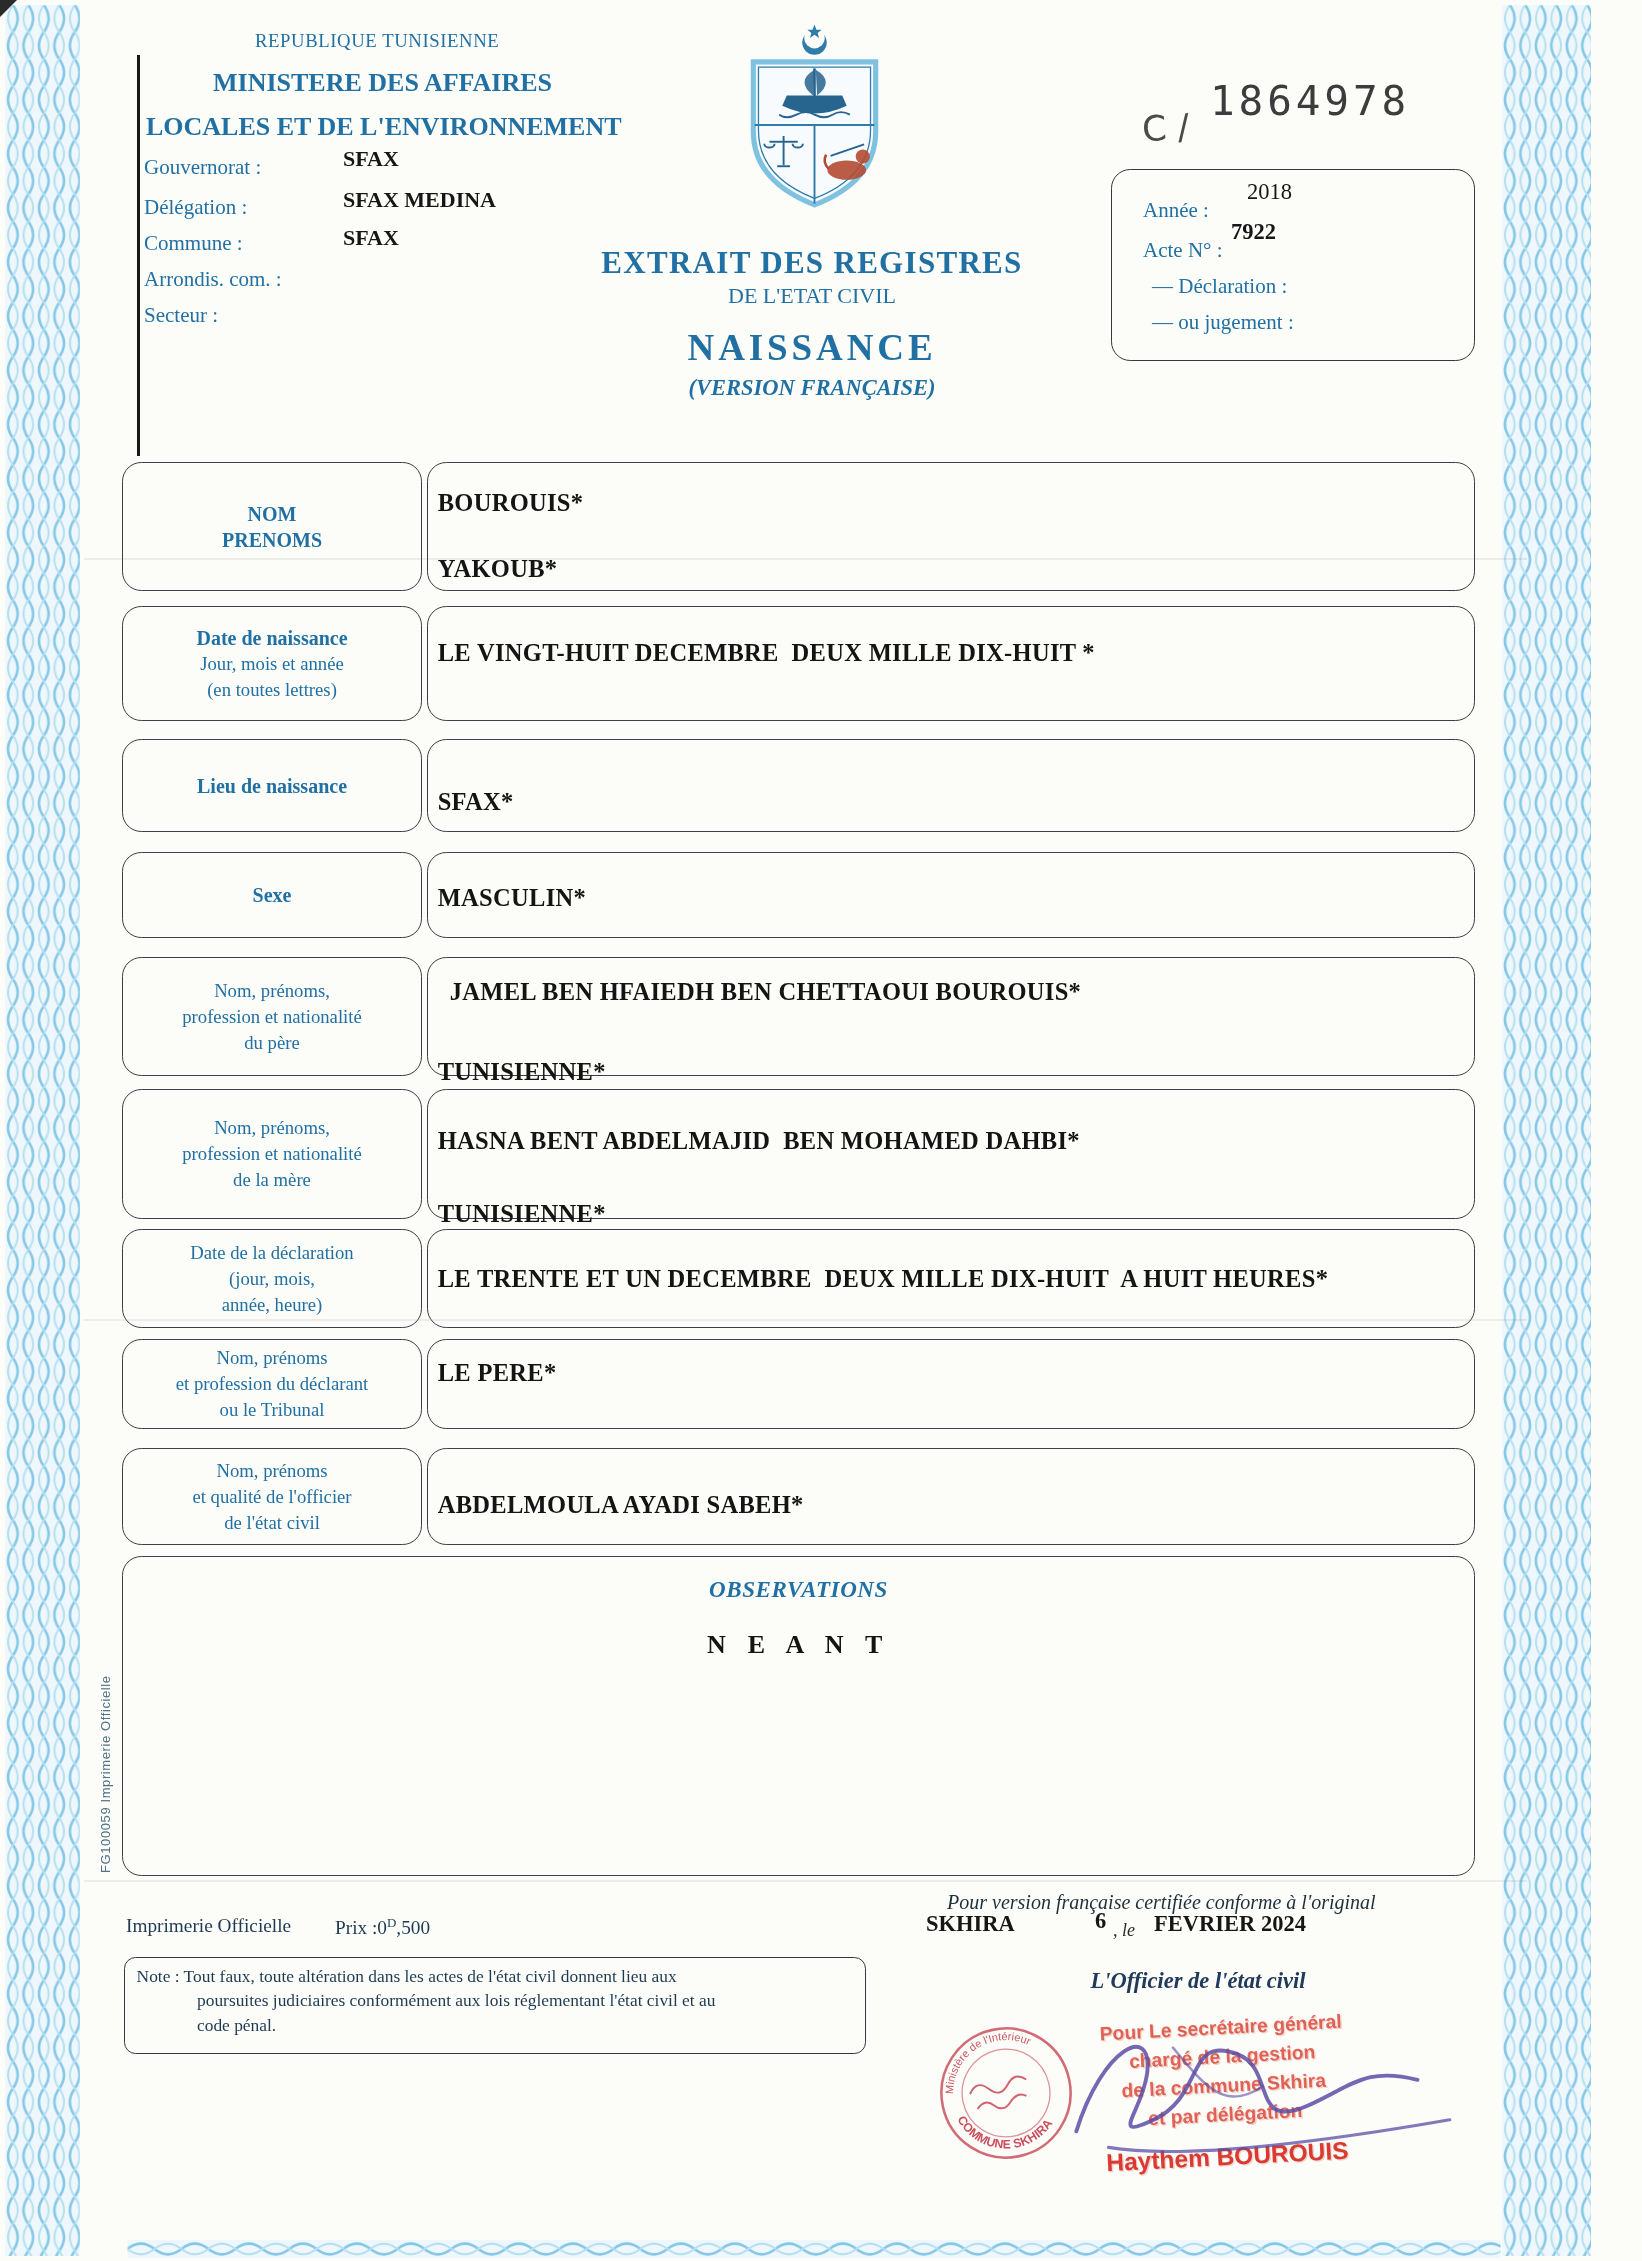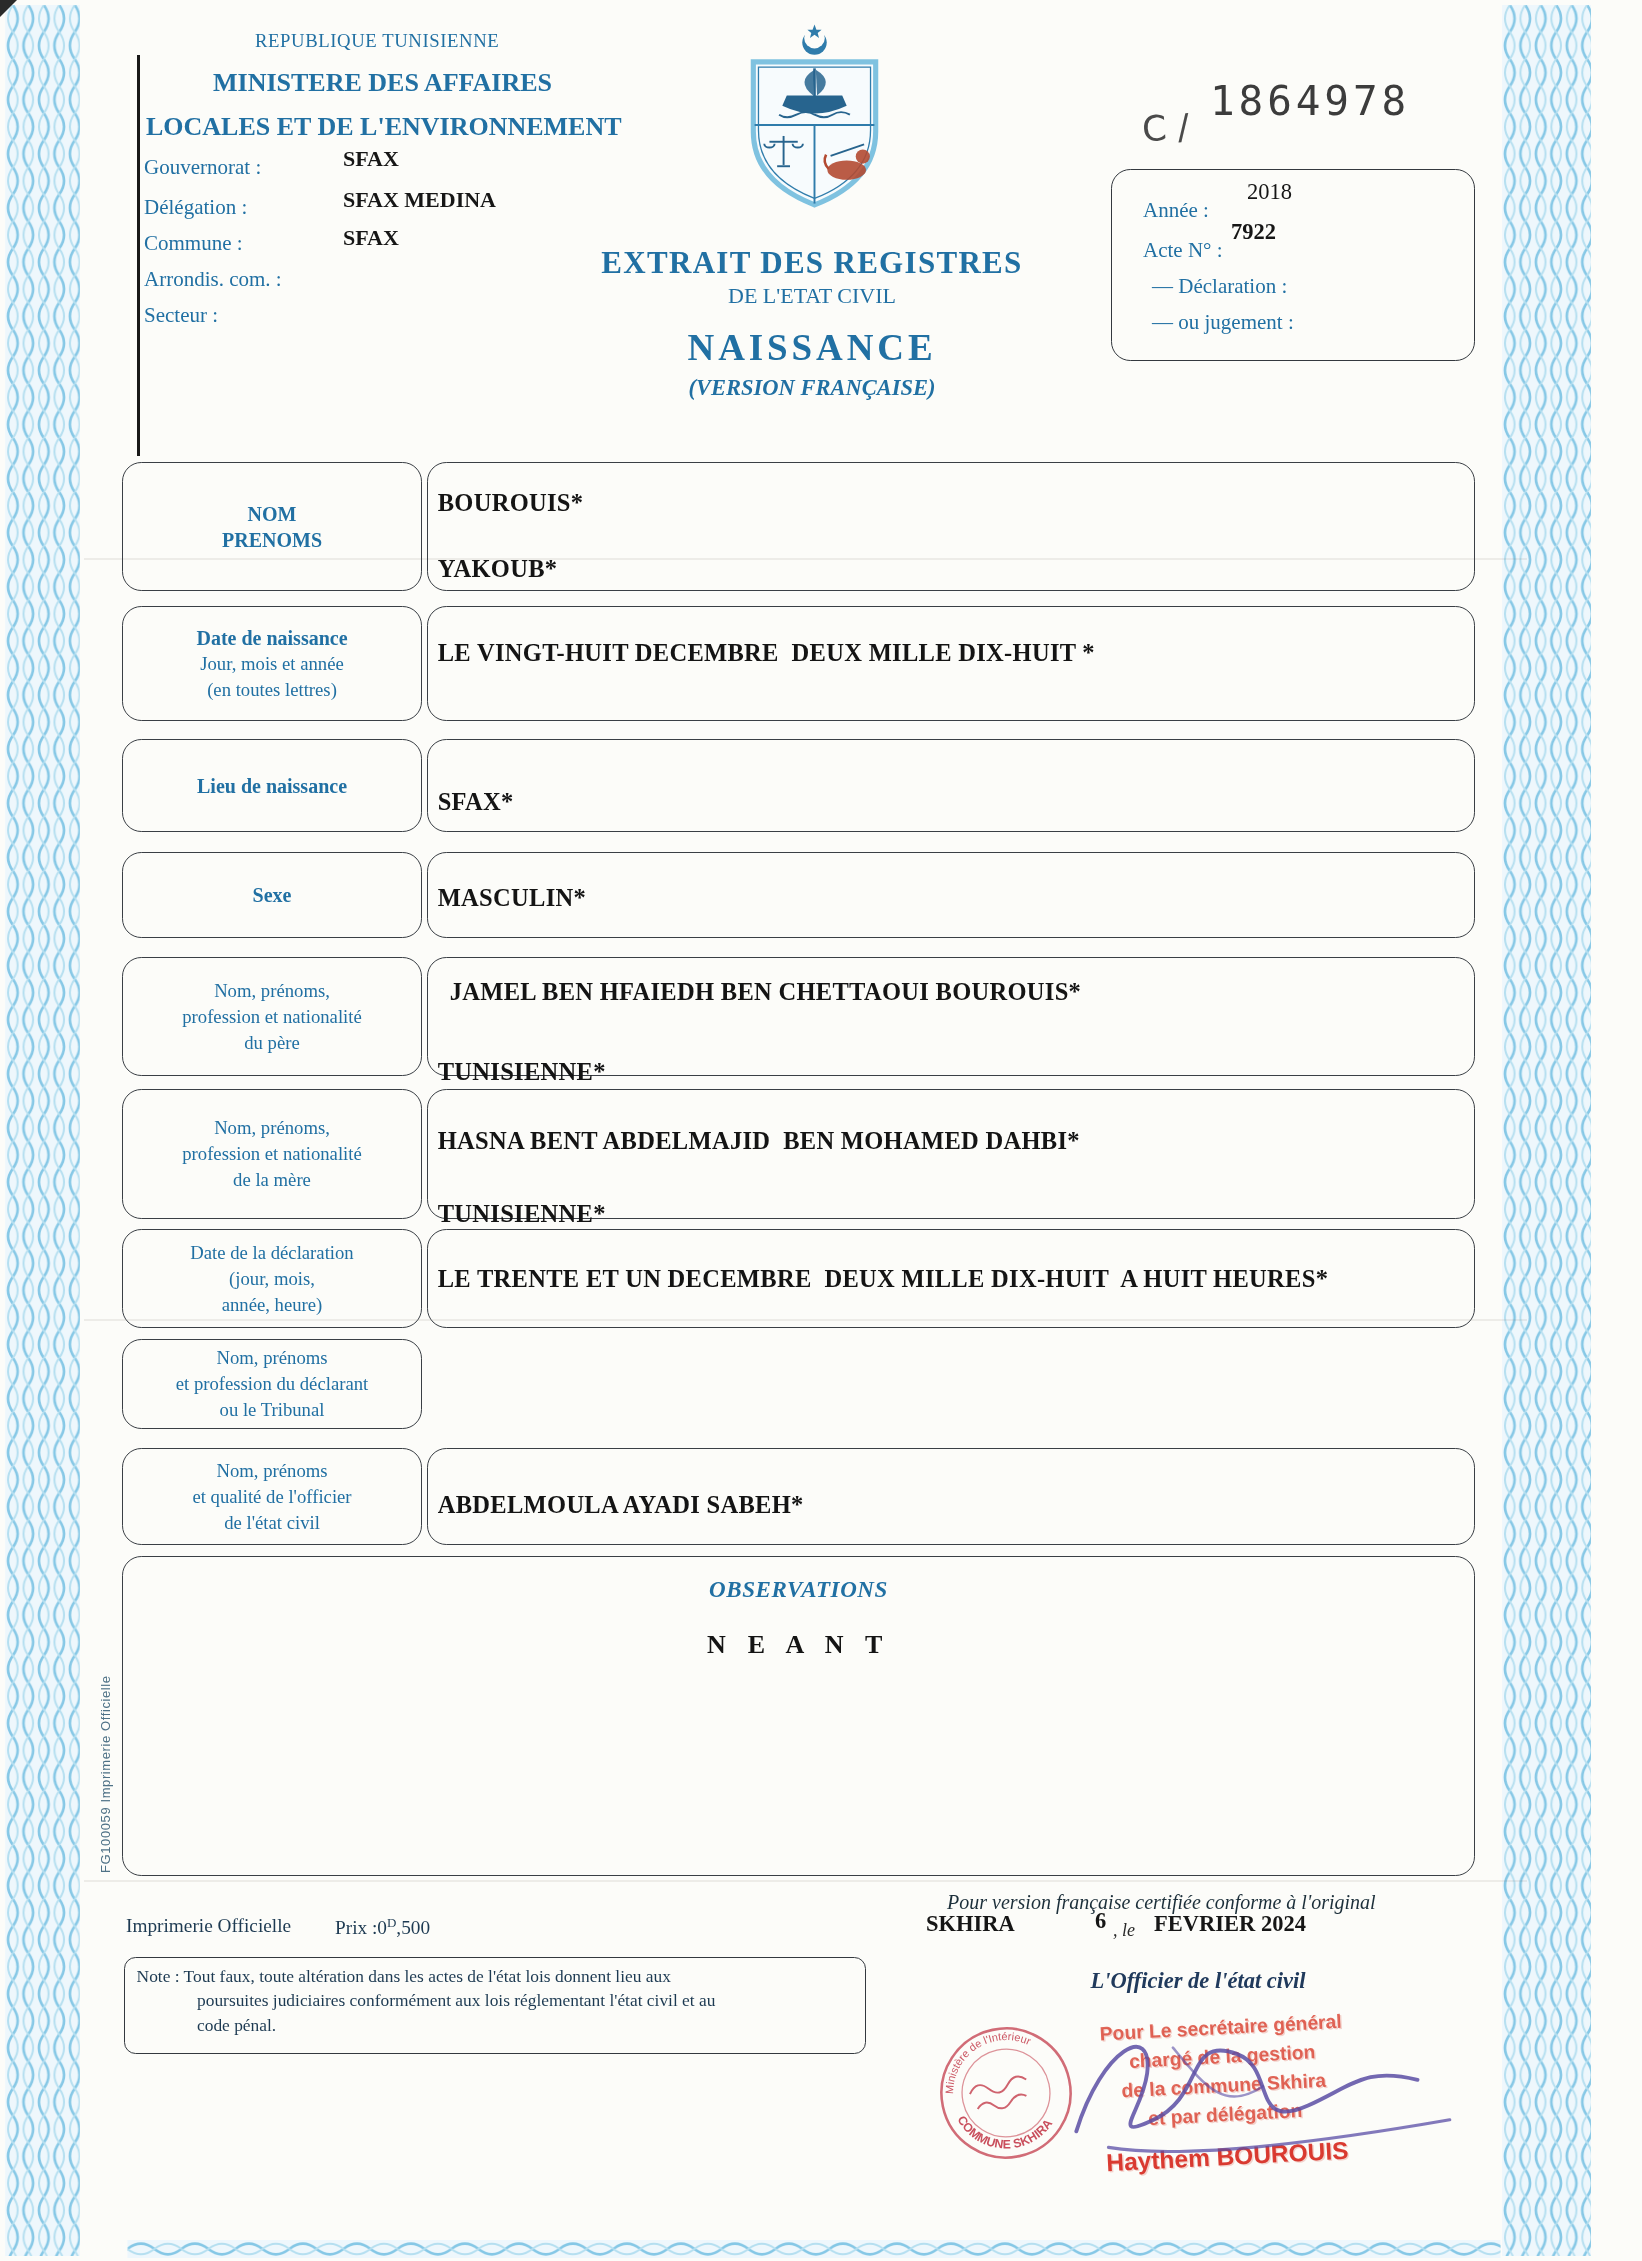--- a/index.html
+++ b/index.html
@@ -211,20 +211,23 @@
   </div>
   <div class="vbox" style="top:1229px; height:99px;">
     <span class="val" style="top:35px;">LE TRENTE ET UN DECEMBRE  DEUX MILLE DIX-HUIT  A HUIT HEURES*</span>
   </div>
 
   <div class="lbox" style="top:1339px; height:90px;">
     <span>Nom, prénoms</span>
     <span>et profession du déclarant</span>
     <span>ou le Tribunal</span>
   </div>
+  <div class="vbox" style="top:1339px; height:90px;">
+    <span class="val" style="top:18.7px;">LE PERE*</span>
+  </div>
 
   <div class="lbox" style="top:1448px; height:97px;">
     <span>Nom, prénoms</span>
     <span>et qualité de l'officier</span>
     <span>de l'état civil</span>
   </div>
   <div class="vbox" style="top:1448px; height:97px;">
     <span class="val" style="top:42px;">ABDELMOULA AYADI SABEH*</span>
   </div>
 
@@ -240,21 +243,21 @@
   <span class="abs dark" style="left:335px; top:1915px; font-size:19.3px;"><span>Prix :0</span><sup style="font-size:13px;">D</sup><span>,500</span></span>
 
   <span class="abs" style="left:926px; top:1911px; font-size:22.5px; font-weight:700; color:#161616;">SKHIRA</span>
   <span class="abs" style="left:1095px; top:1908px; font-size:22.5px; font-weight:700; color:#161616;">6</span>
   <span class="abs" style="left:1113px; top:1920px; font-size:18px; font-style:italic; color:#2a2a2a;">, le</span>
   <span class="abs" style="left:1154px; top:1911px; font-size:22.5px; font-weight:700; color:#161616;">FEVRIER 2024</span>
 
   <div class="abs" style="left:1050px; top:1968px; width:296px; text-align:center; font-size:22.5px; font-weight:700; font-style:italic; color:#203a5c;">L'Officier de l'état civil</div>
 
   <div class="note-box">
-    <span style="left:11.6px; top:7.7px;">Note : Tout faux, toute altération dans les actes de l'état lois donnent lieu aux</span>
+    <span style="left:11.6px; top:7.7px;">Note : Tout faux, toute altération dans les actes de l'état civil donnent lieu aux</span>
     <span style="left:72px; top:32px;">poursuites judiciaires conformément aux lois réglementant l'état civil et au</span>
     <span style="left:72px; top:57px;">code pénal.</span>
   </div>
 
   <div class="stamp-red">
     <span class="ln">Pour Le secrétaire général</span>
     <span class="ln">chargé de la gestion</span>
     <span class="ln">de la commune Skhira</span>
     <span class="ln">et par délégation</span>
     <span class="nm">Haythem BOUROUIS</span>

